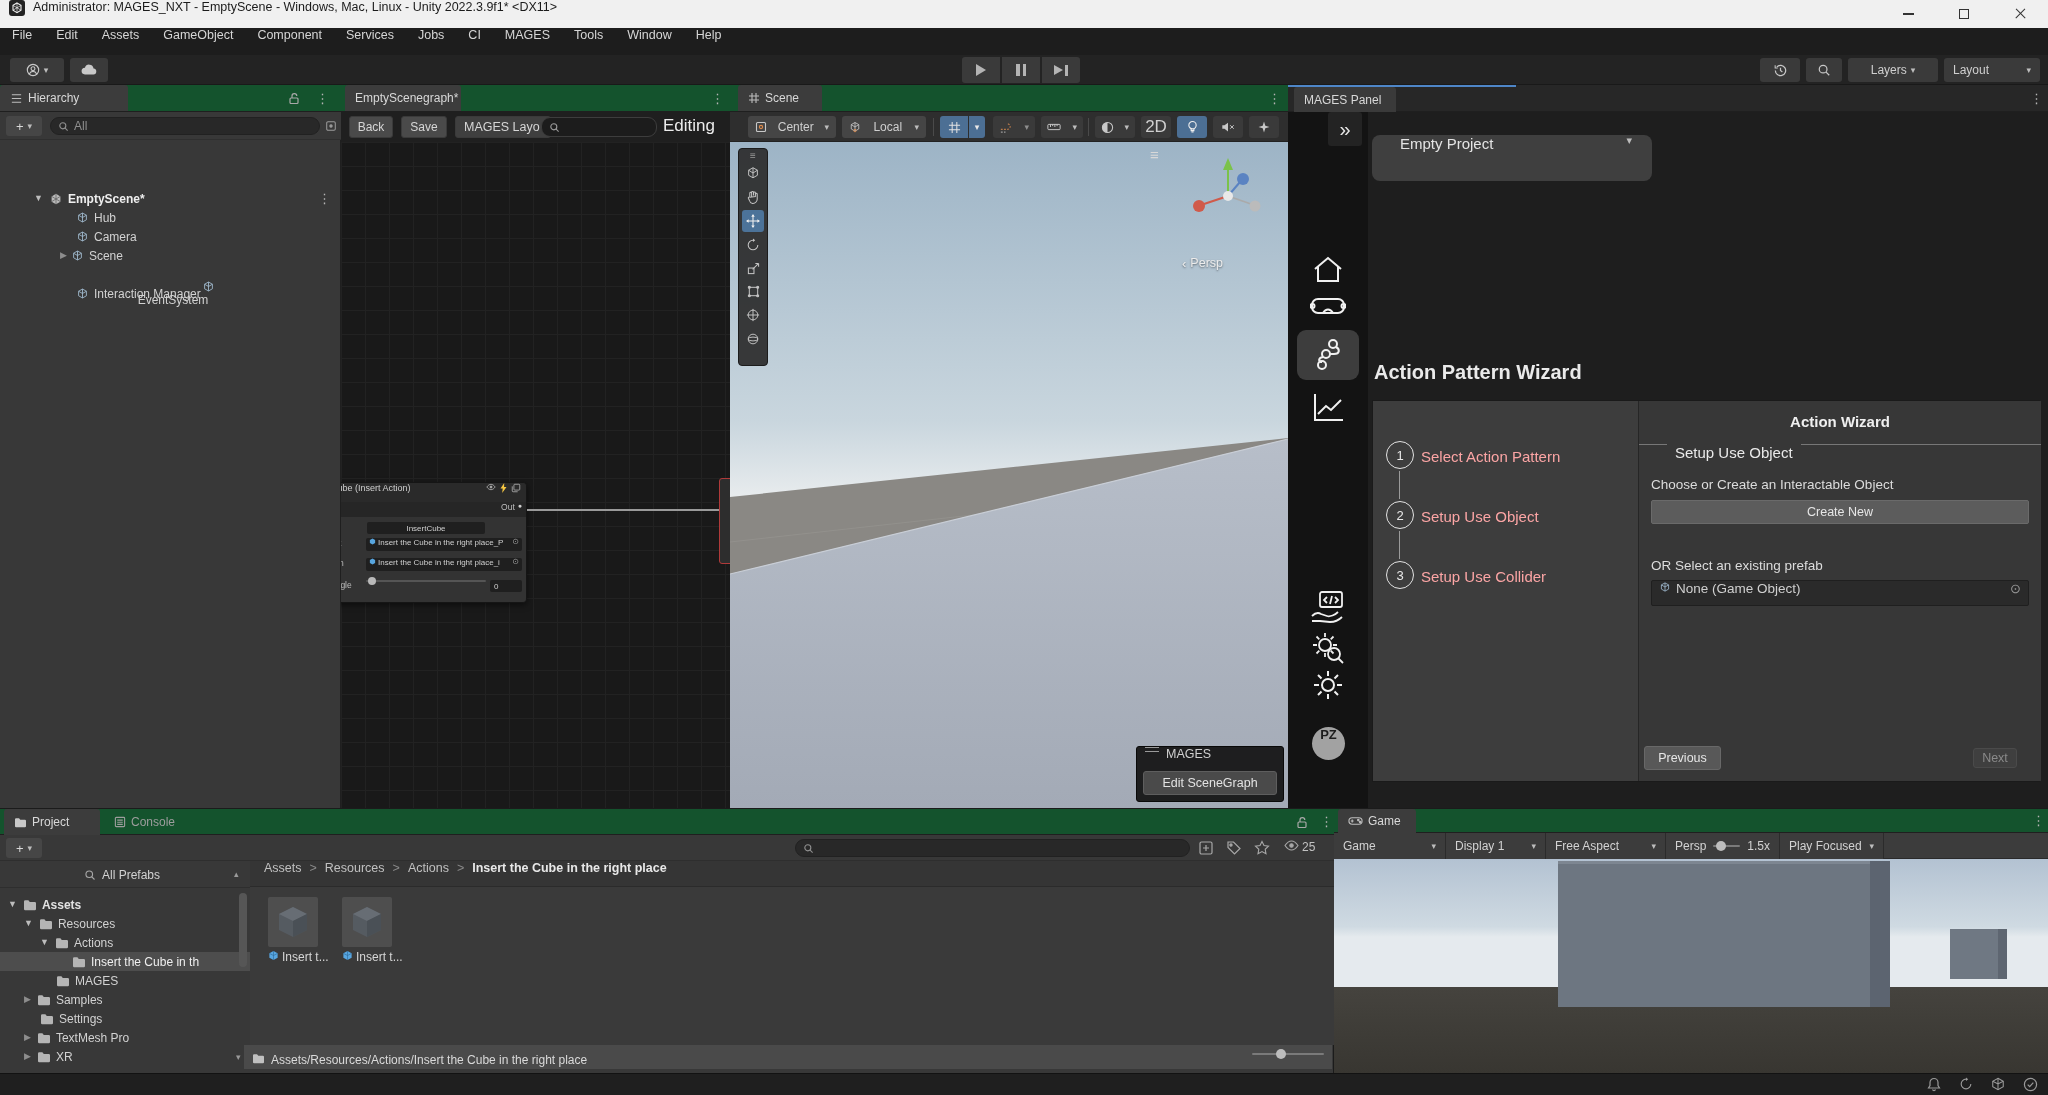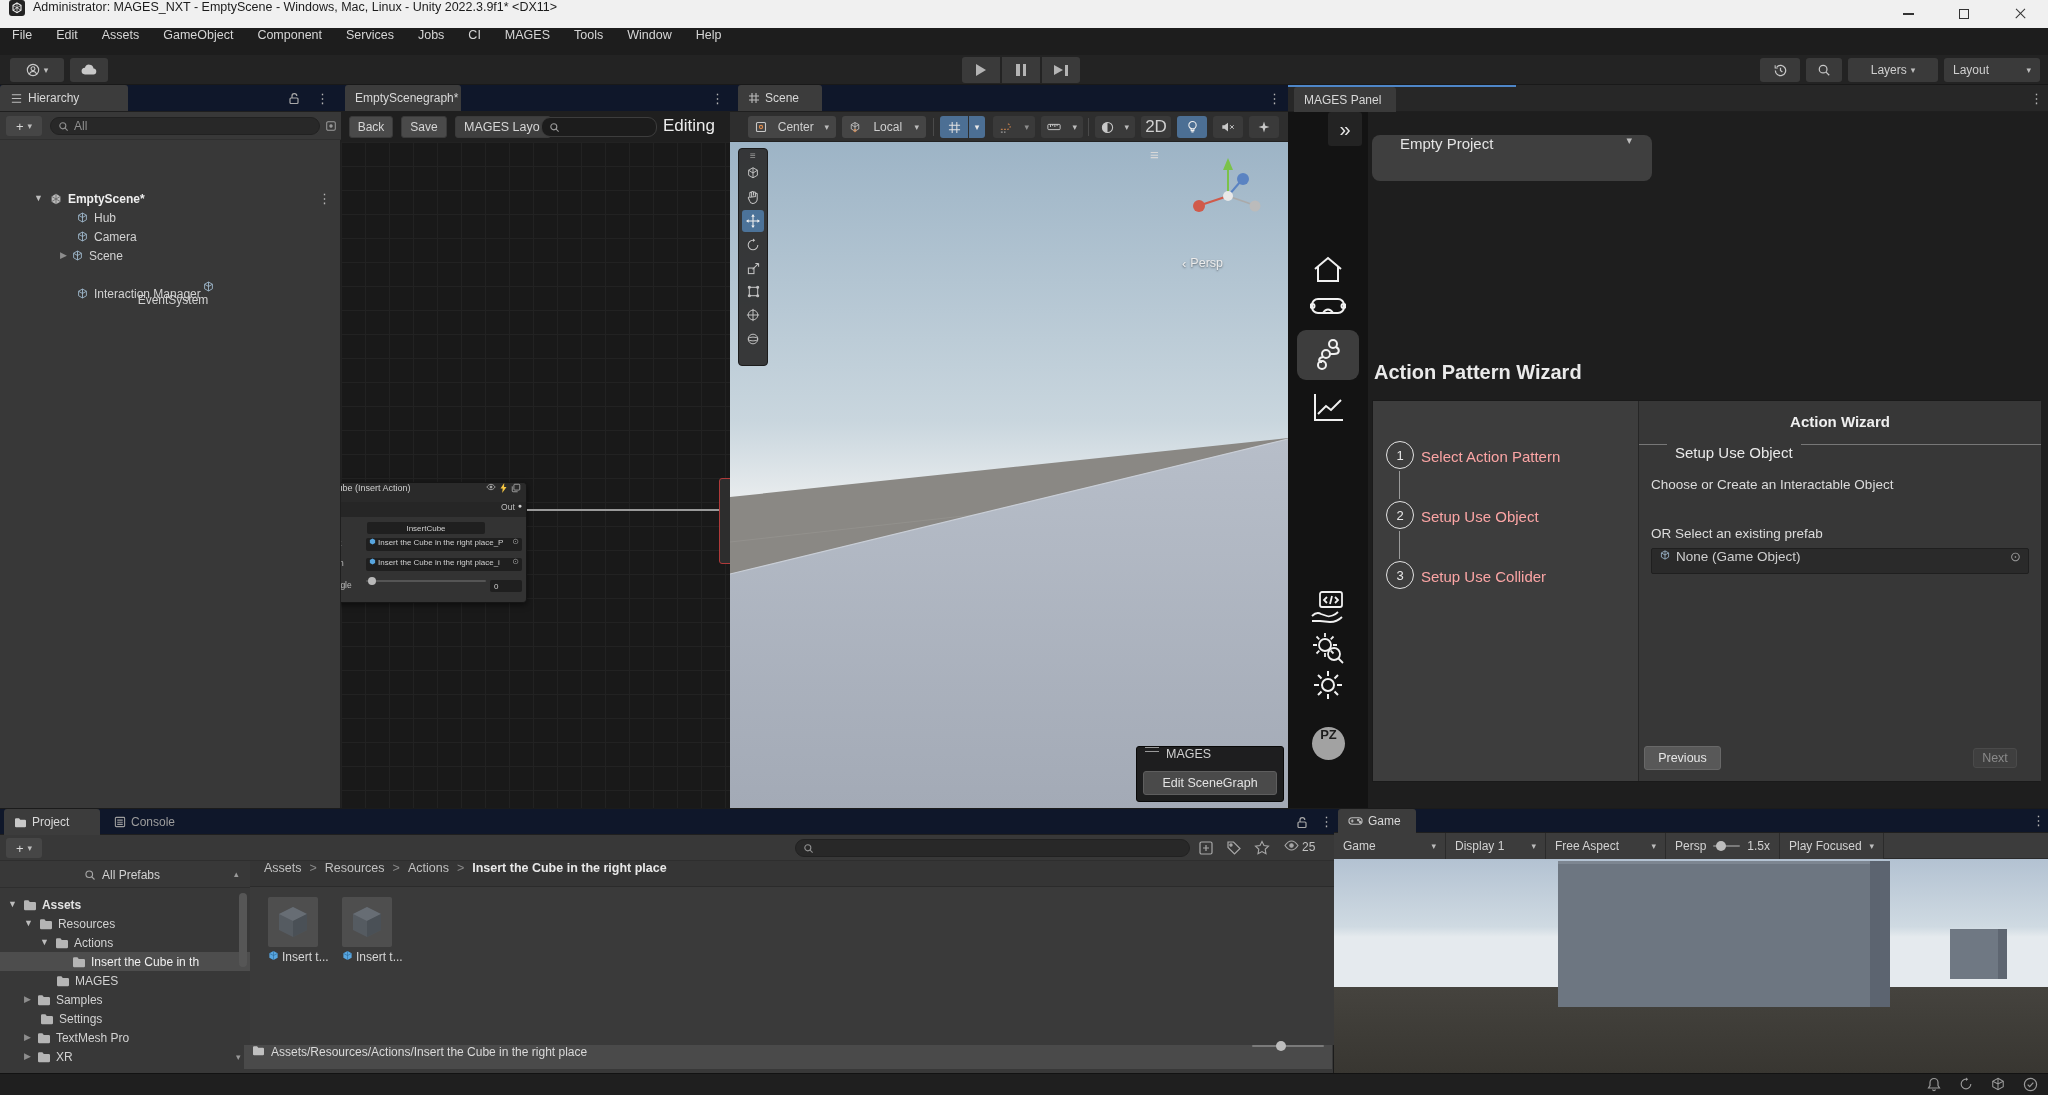--- a/index.html
+++ b/index.html
@@ -2,21 +2,21 @@
 <html><head>
 <meta charset="utf-8">
 <style>
   *{margin:0;padding:0;box-sizing:border-box;font-family:"Liberation Sans",sans-serif;}
   html,body{background:#111;}
   #stage{position:relative;width:2048px;height:1095px;background:#282828;overflow:hidden;color:#d2d2d2;font-size:12px;}
   .a{position:absolute;}
   .row{display:flex;align-items:flex-start;}
   .ic{display:inline-block;vertical-align:middle;}
   svg{display:block;}
-  .tabrow{background:#0f172a;border-bottom:1px solid #1f1f1f;}
+  .tabrow{background:#14532d;border-bottom:1px solid #1f1f1f;}
   .tab{display:flex;align-items:center;gap:5px;height:100%;padding:0 10px;background:#3c3c3c;color:#d8d8d8;border-radius:3px 3px 0 0;}
   .tab.inactive{background:transparent;color:#9d9d9d;}
   .btn{display:flex;align-items:center;justify-content:center;background:#4a4a4a;border:1px solid #3a3a3a;border-radius:3px;color:#d6d6d6;}
   .tbtn{display:flex;align-items:center;justify-content:center;gap:4px;background:#3a3a3a;border-radius:3px;color:#cfcfcf;}
   .pill{display:flex;align-items:center;gap:5px;background:#282828;border:1px solid #212121;border-radius:9px;color:#8f8f8f;padding:0 7px;}
   .kebab{color:#b5b5b5;font-size:13px;line-height:1;}
   .arrow{font-size:9px;color:#bdbdbd;line-height:1;}
   .treerow{position:absolute;left:0;width:100%;height:19px;display:flex;align-items:center;color:#d2d2d2;}
   .sel{background:#4d4d4d;}
   .seg{display:flex;align-items:center;gap:6px;height:26px;padding:0 9px;background:#3c3c3c;border-right:1px solid #2b2b2b;color:#d2d2d2;}
@@ -641,20 +641,23 @@
           <div class="steplabel" style="left:48px;top:167px;">Setup Use Collider</div>
         </div>
         <div class="a" style="left:265px;top:0;width:403px;height:380px;background:#373737;border-left:1px solid #262626;">
           <div style="text-align:center;font-weight:bold;font-size:15px;color:#efefef;margin-top:12px;">Action Wizard</div>
           <div class="row" style="margin:14px 0 0;gap:8px;">
             <span class="hr" style="max-width:28px;"></span>
             <span style="font-size:15px;color:#eaeaea;">Setup Use Object</span>
             <span class="hr"></span>
           </div>
           <div style="margin:16px 12px 0;font-size:13.5px;color:#dcdcdc;">Choose or Create an Interactable Object</div>
+          <div class="btn" style="margin:8px 12px 0;height:24px;background:#5c5c5c;border-color:#6a6a6a;border-radius:2px;">
+            <span style="font-size:12.5px;color:#e6e6e6;">Create New</span>
+          </div>
           <div style="margin:34px 12px 0;font-size:13.5px;color:#dcdcdc;">OR Select an existing prefab</div>
           <div class="row" style="margin:7px 12px 0;height:26px;background:#2a2a2a;border:1px solid #1f1f1f;border-radius:2px;padding:0 7px;gap:5px;">
             <span class="ic">
                 <svg width="12" height="12" viewBox="0 0 16 16" fill="none" stroke="#9fb9ce" stroke-width="1.1">
                   <path d="M8 2.5l4.8 2.7v5.6L8 13.5 3.2 10.8V5.2z"></path>
                   <path d="M8 2.5v11M3.2 5.2L8 8l4.8-2.8"></path>
                 </svg>
               </span>
             <span style="font-size:13.5px;color:#cfcfcf;flex:1;">None (Game Object)</span>
             <span style="color:#9a9a9a;font-size:13px;">⊙</span>
@@ -873,21 +876,21 @@
               <svg width="11" height="11" viewBox="0 0 16 16">
                 <path d="M8 1.5l6 3.4v6.2L8 14.5 2 11.1V4.9z" fill="#58a6e0"></path>
                 <path d="M8 1.5v13M2 4.9L8 8l6-3.1" stroke="#2a6899" stroke-width="0.9" fill="none"></path>
               </svg>
             </span>
           <span style="font-size:12px;color:#d6d6d6;white-space:nowrap;">Insert t...</span>
         </div>
       </div>
     </div>
 
-    <div class="a row" style="left:244px;top:236px;width:1088px;height:24px;background:#4a4a4a;padding:0 8px;gap:6px;">
+    <div class="a row" style="left:244px;top:236px;width:1088px;height:24px;background:#4a4a4a;padding:8px 8px;gap:6px;">
       <span class="ic">
           <svg width="13" height="11" viewBox="0 0 14 12">
             <path d="M1 2.5A1.2 1.2 0 0 1 2.2 1.3h3.2l1.4 1.6h5A1.2 1.2 0 0 1 13 4v6a1.2 1.2 0 0 1-1.2 1.2H2.2A1.2 1.2 0 0 1 1 10z" fill="#c0c0c0"></path>
           </svg>
         </span>
       <span style="font-size:12px;color:#dadada;flex:1;">Assets/Resources/Actions/Insert the Cube in the right place</span>
       <div class="row" style="width:72px;position:relative;">
         <div style="width:72px;height:2px;background:#7a7a7a;border-radius:1px;"></div>
         <div style="position:absolute;left:24px;top:-4px;width:10px;height:10px;border-radius:50%;background:#bdbdbd;"></div>
       </div>

